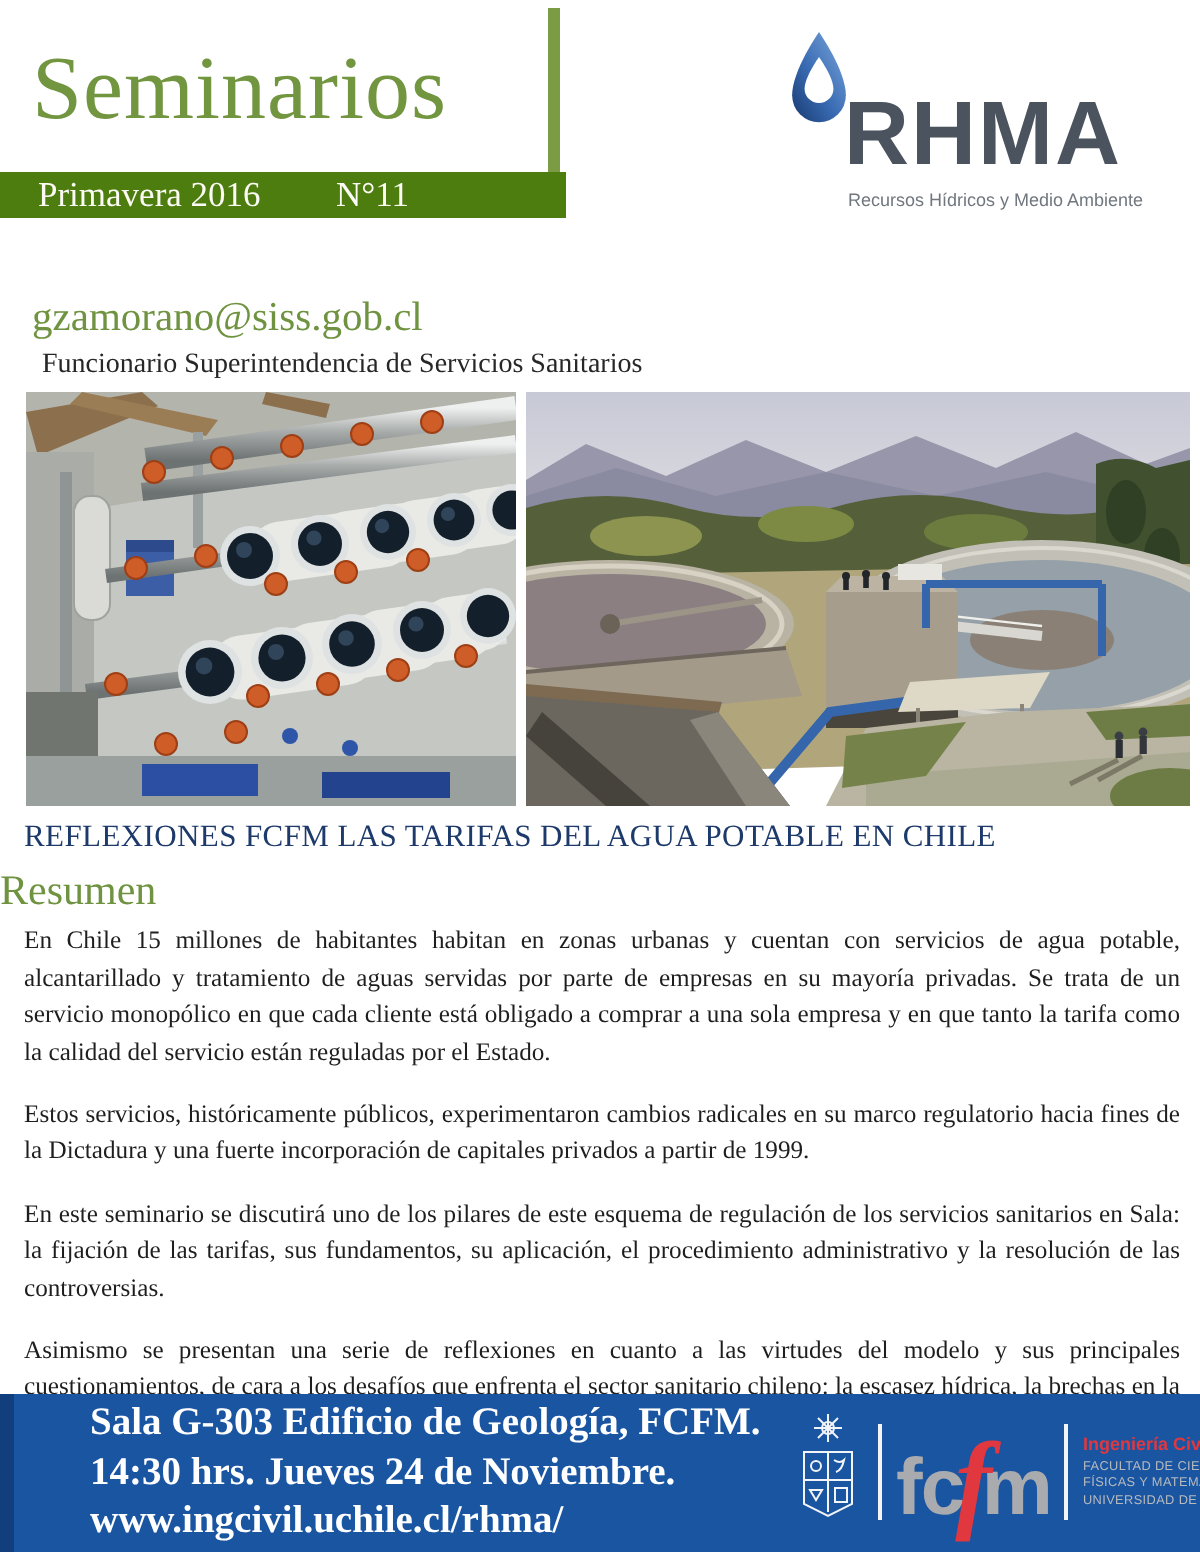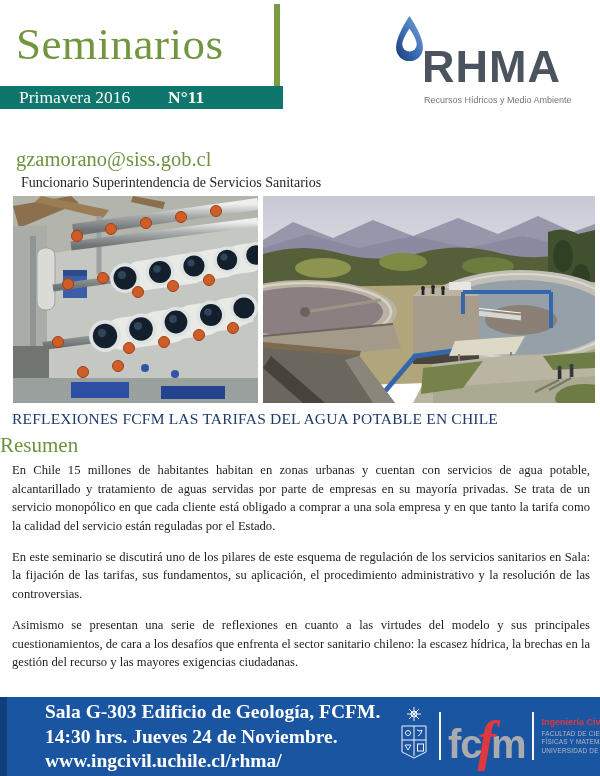--- a/index.html
+++ b/index.html
@@ -3,24 +3,24 @@
 <meta charset="utf-8">
 <style>
   html,body{margin:0;padding:0;background:#ffffff;}
   .page{position:relative;width:600px;height:776px;background:#fff;overflow:hidden;
         font-family:"Liberation Serif",serif;}
 
   
   .title{position:absolute;left:16px;top:20px;font-size:45px;line-height:1.1;
          color:#729540;letter-spacing:.5px;}
   .vline{position:absolute;left:274px;top:4px;width:6px;height:84px;background:#7b9c45;}
-  .greenbar{position:absolute;left:0;top:86px;width:283px;height:23px;background:#0f766e;}
+  .greenbar{position:absolute;left:0;top:86px;width:283px;height:23px;background:#4d7c0f;}
   .greenbar span{position:absolute;top:1px;font-size:17.5px;color:#fbfbf4;}
   .season{left:19px;}
-  .issue{left:168px;font-weight:bold;}
+  .issue{left:168px;}
 
   .rhma{position:absolute;left:394px;top:14px;width:196px;height:98px;}
   .drop{position:absolute;left:2px;top:2px;}
   .rhma-acr{position:absolute;left:28px;top:30px;font-family:"Liberation Sans",sans-serif;
             font-weight:bold;font-size:45px;line-height:1;color:#4b545e;letter-spacing:1px;}
   .rhma-tag{position:absolute;left:30px;top:81px;font-family:"Liberation Sans",sans-serif;
             font-size:9px;color:#70777f;white-space:nowrap;}
 
   
   .spk-name{position:absolute;left:16px;top:119px;font-size:27px;color:#6f9340;}
@@ -265,20 +265,21 @@
     <path d="M0 146 L98 155 L96 162 L0 153 Z" fill="#7d6a50"></path>
     <path d="M0 152 L96 160 L132 207 L0 207 Z" fill="#6b675f"></path>
     <path d="M8 160 L62 207 L40 207 L0 172 Z" fill="#46433c"></path>
     <path d="M96 160 L132 207 L110 207 L82 164 Z" fill="#8b867c"></path>
   </svg>
 
   <div class="sem-title">REFLEXIONES FCFM LAS TARIFAS DEL AGUA POTABLE EN CHILE</div>
   <div class="resumen">Resumen</div>
   <div class="abstract">
     <p>En Chile 15 millones de habitantes habitan en zonas urbanas y cuentan con servicios de agua potable, alcantarillado y tratamiento de aguas servidas por parte de empresas en su mayoría privadas. Se trata de un servicio monopólico en que cada cliente está obligado a comprar a una sola empresa y en que tanto la tarifa como la calidad del servicio están reguladas por el Estado.</p>
+    <p>Estos servicios, históricamente públicos, experimentaron cambios radicales en su marco regulatorio hacia fines de la Dictadura y una fuerte incorporación de capitales privados a partir de 1999.</p>
     <p>En este seminario se discutirá uno de los pilares de este esquema de regulación de los servicios sanitarios en Sala: la fijación de las tarifas, sus fundamentos, su aplicación, el procedimiento administrativo y la resolución de las controversias.</p>
     <p>Asimismo se presentan una serie de reflexiones en cuanto a las virtudes del modelo y sus principales cuestionamientos, de cara a los desafíos que enfrenta el sector sanitario chileno: la escasez hídrica, la brechas en la gestión del recurso y las mayores exigencias ciudadanas.</p>
   </div>
 
   <div class="footer">
     <div class="footer-strip"></div>
     <div class="footer-text">
       <div>Sala G-303 Edificio de Geología, FCFM.</div>
       <div>14:30 hrs. Jueves 24 de Noviembre.</div>
       <div>www.ingcivil.uchile.cl/rhma/</div>

